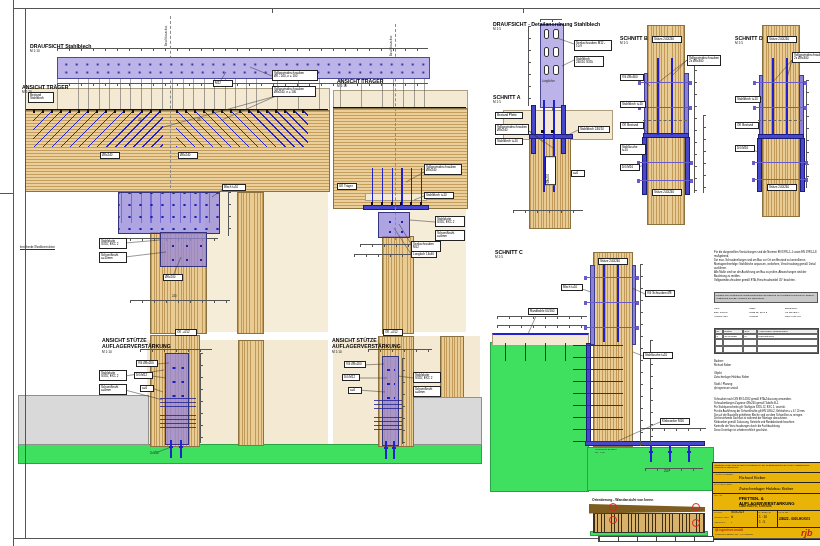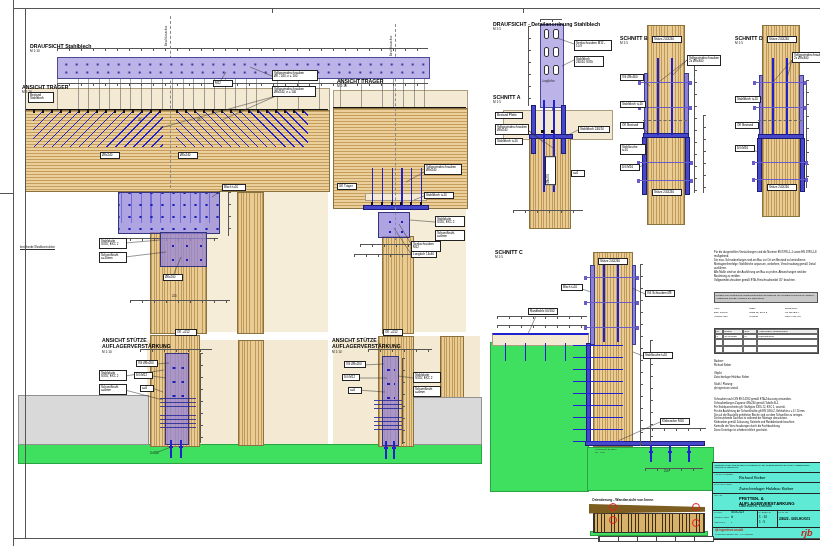--- a/index.html
+++ b/index.html
@@ -35,21 +35,21 @@
   .anchor{position:absolute;width:1.8px;background:#2121cd;z-index:6;}
   .anchor::after{content:"";position:absolute;left:-1.1px;top:6px;width:4px;height:2.2px;background:#2121cd;}
   .dots{position:absolute;z-index:6;}
   .rot{position:absolute;z-index:8;font-size:2.8px;color:#333;writing-mode:vertical-rl;transform:rotate(180deg);}
   .rc{position:absolute;width:6px;height:6px;border:1.1px solid #e02020;border-radius:50%;z-index:7;background:transparent;}
   .sq{position:absolute;background:#111;z-index:6;}
   .frame{position:absolute;background:#555;z-index:9;}
   svg.ov{position:absolute;left:0;top:0;z-index:6;pointer-events:none;}
   line.ld{stroke:#333;stroke-width:.5;}
   .note{position:absolute;z-index:8;font-size:2.7px;line-height:1.5;color:#111;white-space:pre-line;}
-  .tb{position:absolute;border:.8px solid #222;background:#5eead4;z-index:8;}
+  .tb{position:absolute;border:.8px solid #222;background:#eab308;z-index:8;}
   .tbr{position:absolute;left:0;right:0;border-bottom:.5px solid #222;}
   .tlab{position:absolute;font-size:2.3px;color:#444;top:.6px;left:1.2px;}
   .tval{position:absolute;font-size:4px;color:#000;}
 </style>
 </head>
 <body>
 
 <div id="sheet">
 
   <div class="frame" style="left:13px;top:0;width:.8px;height:546px;"></div>

